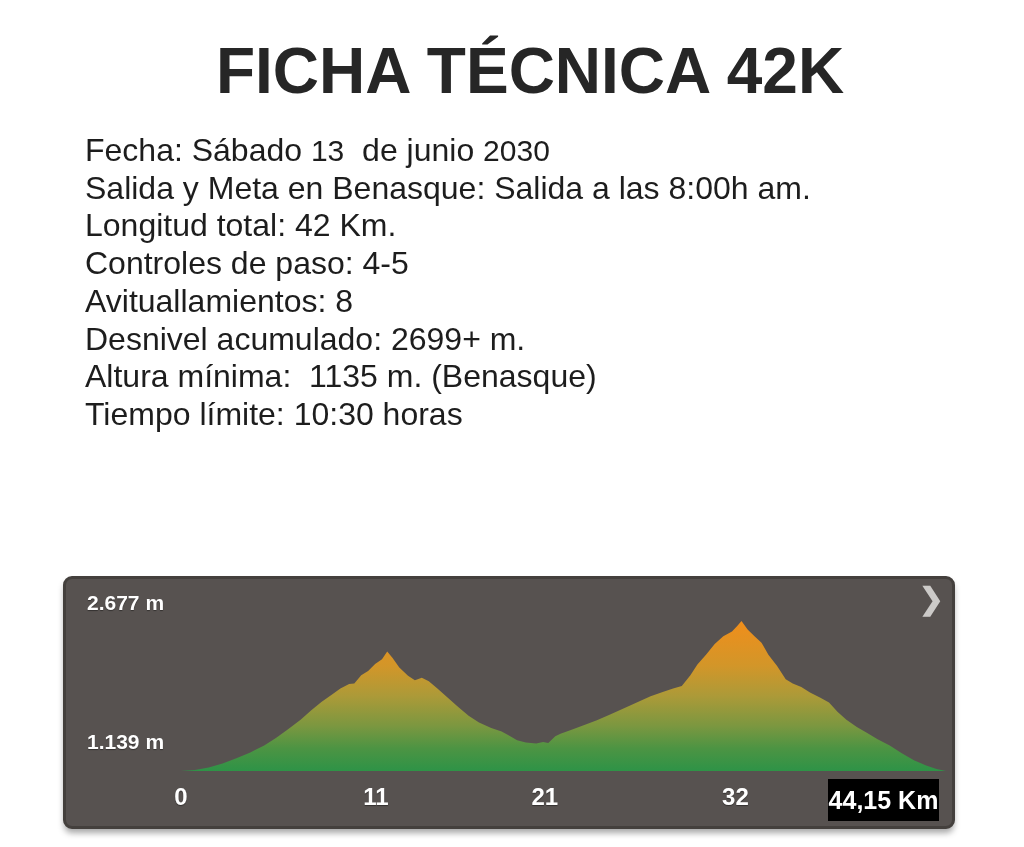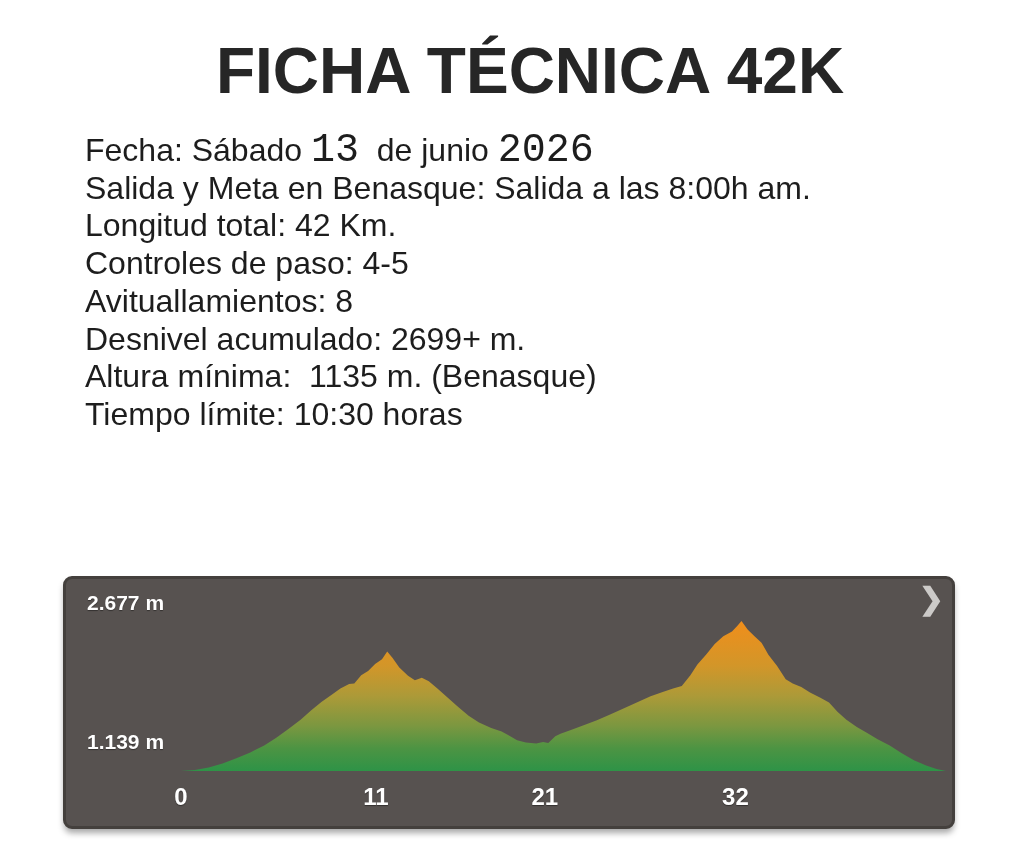--- a/index.html
+++ b/index.html
@@ -8,21 +8,21 @@
     font-family:"Liberation Sans",sans-serif;color:#1e1e1e;overflow:hidden;
   }
   .title{
     position:absolute;top:34px;left:0;right:0;margin:0;
     text-align:center;font-size:64px;font-weight:700;color:#262626;padding-left:36px;
   }
   .info{position:absolute;left:85px;top:132px;}
   .info-line{
     font-size:32px;line-height:37.7px;color:#1d1d1d;white-space:pre;
   }
-  .altnum{font-family:Liberation Mono, monospace;font-size:40px;}
+  .altnum{font-family:Liberation Sans, sans-serif;font-size:30px;}
   .chart{
     position:absolute;left:63px;top:576px;width:892px;height:253px;
     box-sizing:border-box;border:3px solid var(--panel-border,#44403d);
     background:var(--panel-bg,#575250);border-radius:9px;
     box-shadow:0 5px 6px -1px rgba(0,0,0,0.35);
   }
   .chart svg{position:absolute;left:0;top:0;width:886px;height:247px;display:block;}
   .y-label{
     position:absolute;left:21px;font-size:21px;font-weight:700;
     color:var(--label,#ffffff);text-shadow:0 1px 1px rgba(0,0,0,0.4);text-align:right;
@@ -45,21 +45,21 @@
   }
 </style>
 </head>
 <body>
 
 <div class="page">
 
   <h1 class="title">FICHA TÉCNICA 42K</h1>
 
   <div class="info">
-    <div class="info-line"><span>Fecha: Sábado </span><span class="altnum">13</span><span>  de junio </span><span class="altnum">2026</span></div>
+    <div class="info-line"><span>Fecha: Sábado </span><span class="altnum">13</span><span>  de junio </span><span class="altnum">2030</span></div>
     <div class="info-line">Salida y Meta en Benasque: Salida a las 8:00h am.</div>
     <div class="info-line">Longitud total: 42 Km.</div>
     <div class="info-line">Controles de paso: 4-5</div>
     <div class="info-line">Avituallamientos: 8</div>
     <div class="info-line">Desnivel acumulado: 2699+ m.</div>
     <div class="info-line">Altura mínima:  1135 m. (Benasque)</div>
     <div class="info-line">Tiempo límite: 10:30 horas</div>
   </div>
 
   <div class="chart">
@@ -75,16 +75,17 @@
           </linearGradient>
       </defs>
       <polygon points="115.0,192.0 128.9,190.9 142.7,188.5 156.6,184.6 170.4,179.2 184.3,173.4 198.2,166.5 210.3,158.7 222.4,150.0 234.6,140.7 245.0,131.4 255.4,123.1 265.7,115.8 274.4,109.5 283.1,105.1 288.3,104.6 295.2,96.3 302.1,91.9 309.1,85.1 316.0,80.2 321.2,72.4 326.4,78.8 333.3,88.5 342.0,96.8 348.9,101.2 355.8,98.8 362.8,102.2 371.4,109.5 381.8,118.8 392.2,128.0 402.6,136.8 413.0,143.6 425.2,149.0 435.6,152.4 442.5,156.3 451.1,161.2 459.8,163.6 470.2,164.6 477.1,163.1 482.3,164.1 489.3,157.3 494.5,154.8 504.9,150.9 517.0,146.6 530.9,141.2 544.7,135.3 558.6,129.0 572.4,122.7 584.6,117.3 596.7,112.9 607.1,109.5 615.8,107.1 624.4,96.3 631.4,85.6 640.0,75.8 648.7,65.1 657.3,57.3 666.0,52.4 671.2,47.1 675.5,42.0 681.6,50.5 688.5,57.3 695.5,63.7 702.4,75.8 711.1,87.1 719.7,100.2 726.7,104.6 735.3,108.0 744.0,113.4 754.4,118.8 763.0,123.6 771.7,132.9 780.4,140.7 790.8,148.0 801.2,153.9 811.6,160.2 823.7,166.5 835.8,174.3 847.9,181.2 860.1,186.5 870.5,190.0 880.0,192.0" fill="url(#profileGrad)"></polygon>
     </svg>
     <div class="y-label y-max">2.677 m</div>
     <div class="y-label y-min">1.139 m</div>
     <span class="tick" style="left: 115px;">0</span>
     <span class="tick" style="left: 310px;">11</span>
     <span class="tick" style="left: 478.873px;">21</span>
     <span class="tick" style="left: 669.473px;">32</span>
+    <div class="end-badge">44,15 Km</div>
     <div class="chevron">❯</div>
   </div>
 
 </div>
 
 </body></html>

